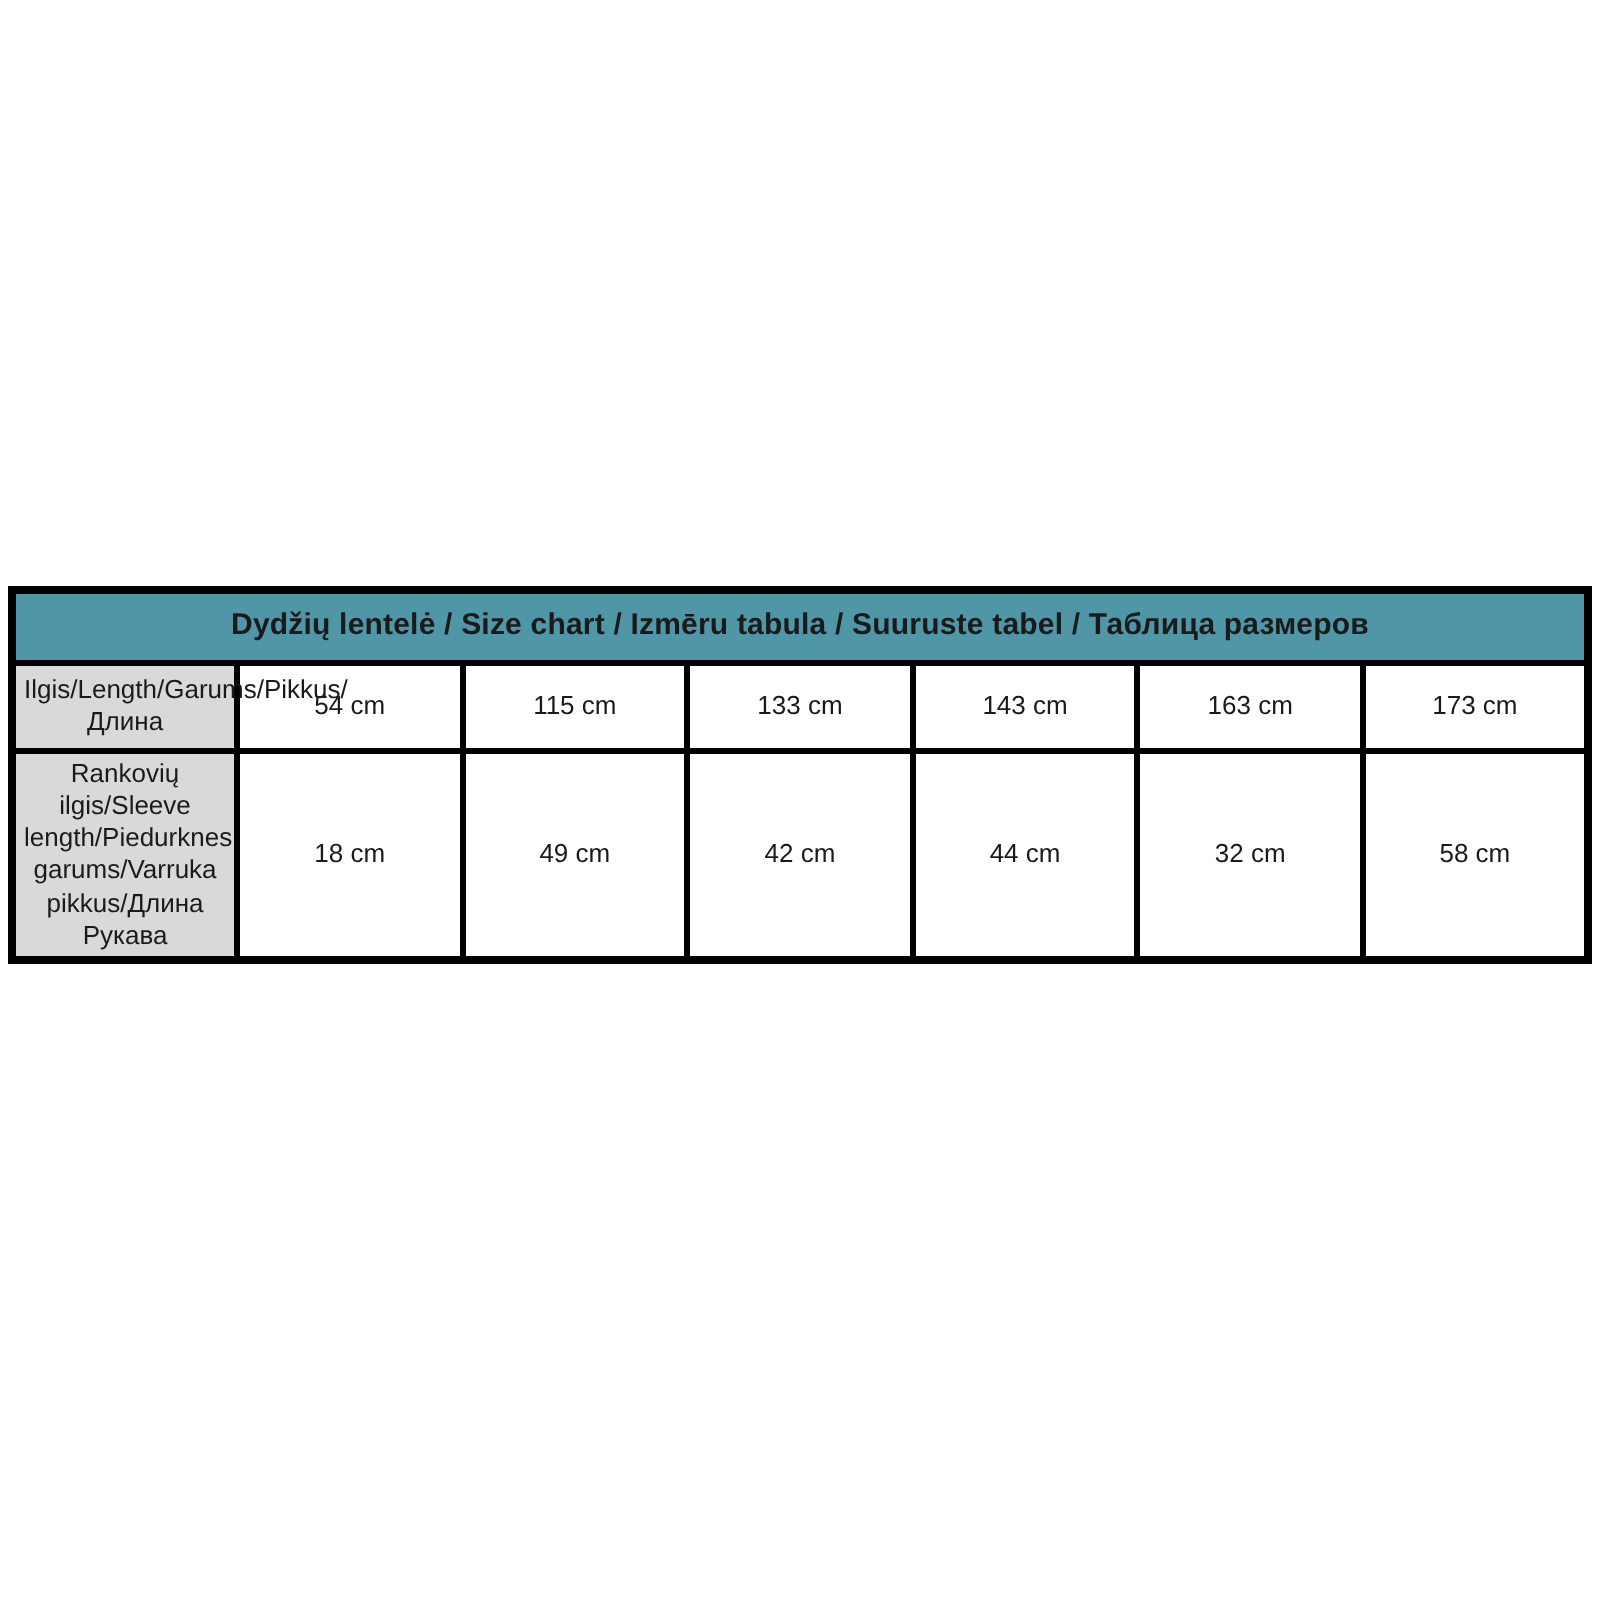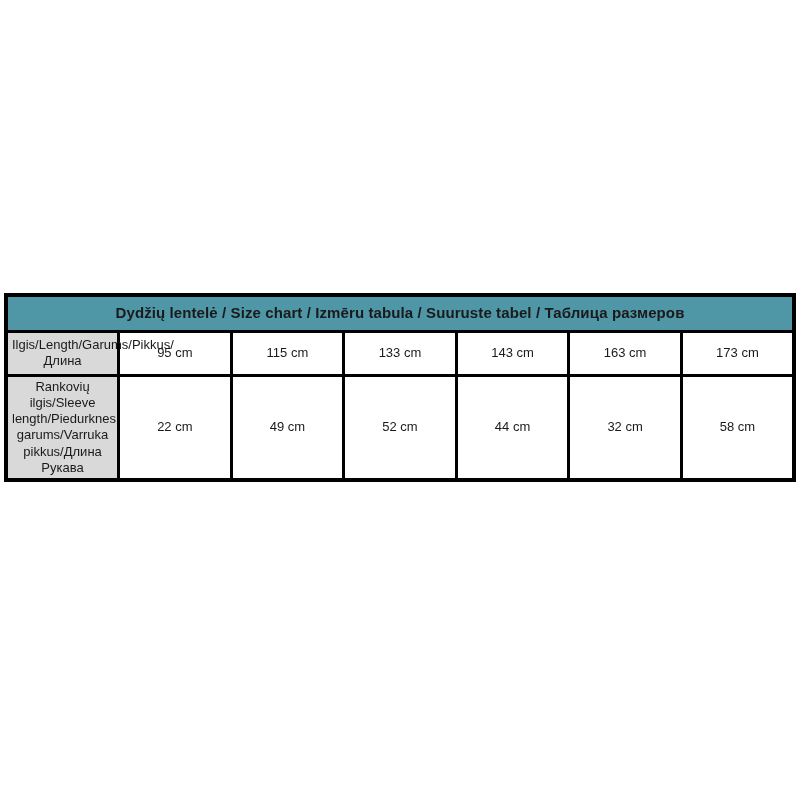--- a/index.html
+++ b/index.html
@@ -63,31 +63,31 @@
 <div class="chart-wrap">
   <table class="size-chart">
     <thead>
       <tr>
         <th class="title-cell" colspan="7">Dydžių lentelė / Size chart / Izmēru tabula / Suuruste tabel / Таблица размеров</th>
       </tr>
     </thead>
     <tbody>
       <tr class="data-row">
         <td class="label-cell">Ilgis/Length/Garums/Pikkus/Длина</td>
-        <td class="value-cell">95 cm</td>
+        <td class="value-cell">54 cm</td>
         <td class="value-cell">115 cm</td>
         <td class="value-cell">133 cm</td>
         <td class="value-cell">143 cm</td>
         <td class="value-cell">163 cm</td>
         <td class="value-cell">173 cm</td>
       </tr>
       <tr class="data-row">
         <td class="label-cell">Rankovių ilgis/Sleeve length/Piedurknes garums/Varruka pikkus/Длина Рукава</td>
-        <td class="value-cell">22 cm</td>
+        <td class="value-cell">18 cm</td>
         <td class="value-cell">49 cm</td>
-        <td class="value-cell">52 cm</td>
+        <td class="value-cell">42 cm</td>
         <td class="value-cell">44 cm</td>
         <td class="value-cell">32 cm</td>
         <td class="value-cell">58 cm</td>
       </tr>
     </tbody>
   </table>
 </div>
 
 </body></html>

